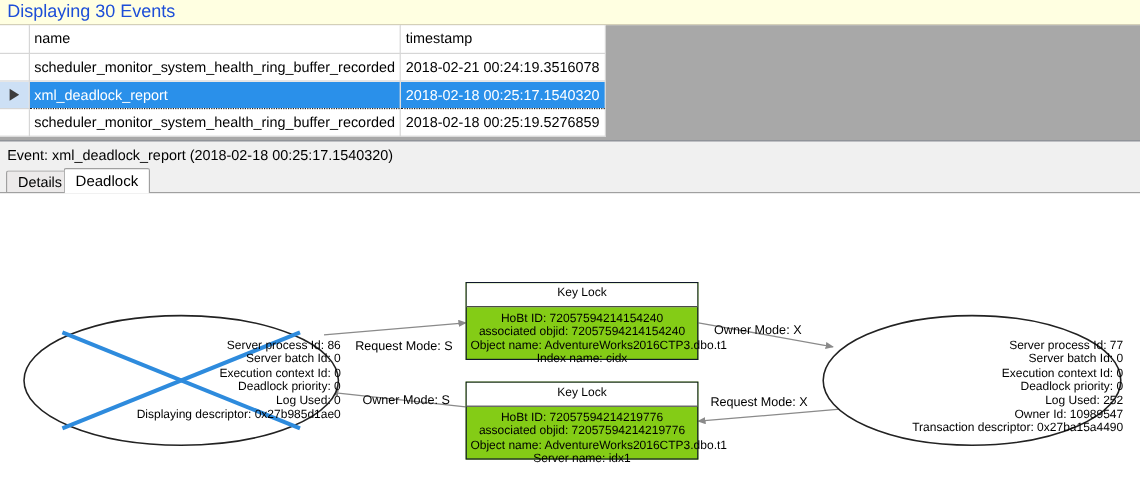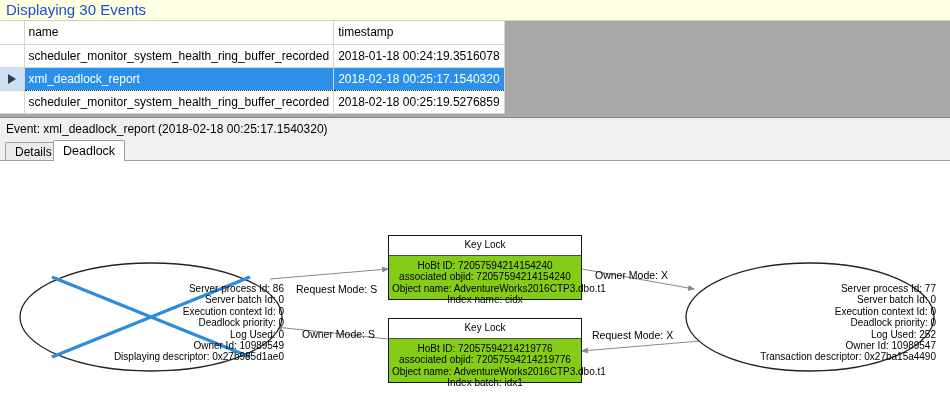--- a/index.html
+++ b/index.html
@@ -143,21 +143,21 @@
         <tr>
           <td class="col-sel"></td>
           <td class="col-name">name</td>
           <td class="col-ts">timestamp</td>
         </tr>
       </thead>
       <tbody>
         <tr>
           <td class="col-sel"></td>
           <td class="col-name">scheduler_monitor_system_health_ring_buffer_recorded</td>
-          <td class="col-ts">2018-01-18 00:24:19.3516078</td>
+          <td class="col-ts">2018-02-21 00:24:19.3516078</td>
         </tr>
         <tr class="selected">
           <td class="col-sel">
             <div class="rowmarker"></div>
           </td>
           <td class="col-name">xml_deadlock_report</td>
           <td class="col-ts">2018-02-18 00:25:17.1540320</td>
         </tr>
         <tr>
           <td class="col-sel"></td>
@@ -204,21 +204,20 @@
           <line x1="34" y1="16" x2="232" y2="96"></line>
           <line x1="232" y1="16" x2="34" y2="96"></line>
         </g>
       </svg>
       <div class="proc-lines">
         <div>Server process Id: 86</div>
         <div>Server batch Id: 0</div>
         <div>Execution context Id: 0</div>
         <div>Deadlock priority: 0</div>
         <div>Log Used: 0</div>
-        <div>Owner Id: 10989549</div>
         <div>Displaying descriptor: 0x27b985d1ae0</div>
       </div>
     </div>
 
     <div class="proc" id="proc-right">
       <svg class="proc-svg" width="252" height="112" viewBox="0 0 252 112">
         <ellipse cx="126" cy="56" rx="124" ry="54" fill="#ffffff" stroke="#222222" stroke-width="1.3"></ellipse>
       </svg>
       <div class="proc-lines">
         <div>Server process Id: 77</div>
@@ -240,21 +239,21 @@
         <div>Index name: cidx</div>
       </div>
     </div>
 
     <div class="res" id="res-bottom">
       <div class="res-title">Key Lock</div>
       <div class="res-body">
         <div>HoBt ID: 72057594214219776</div>
         <div>associated objid: 72057594214219776</div>
         <div>Object name: AdventureWorks2016CTP3.dbo.t1</div>
-        <div>Index batch: idx1</div>
+        <div>Server name: idx1</div>
       </div>
     </div>
 
     <div class="edge-label" id="lbl-req-s">Request Mode: S</div>
     <div class="edge-label" id="lbl-own-s">Owner Mode: S</div>
     <div class="edge-label" id="lbl-own-x">Owner Mode: X</div>
     <div class="edge-label" id="lbl-req-x">Request Mode: X</div>
   </div>
 </div>
 

